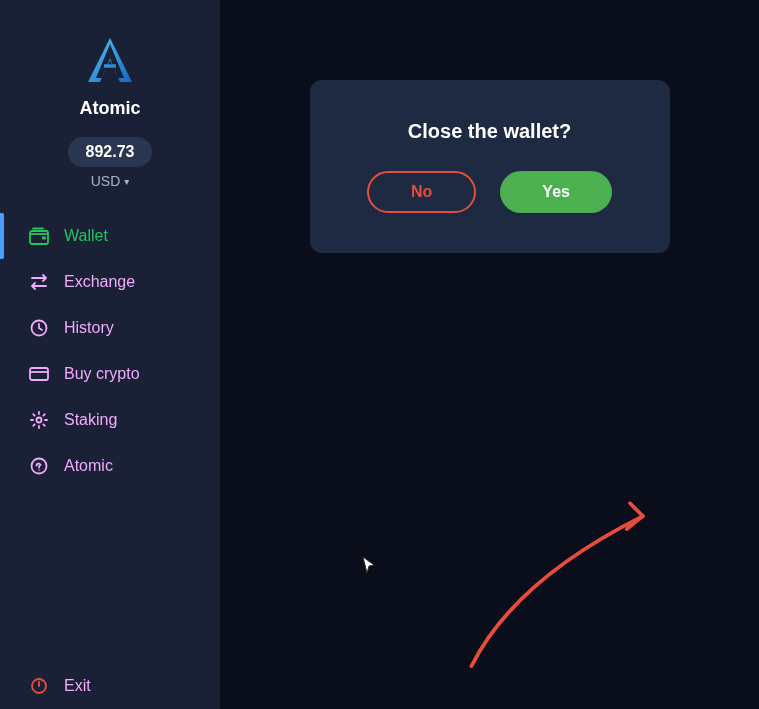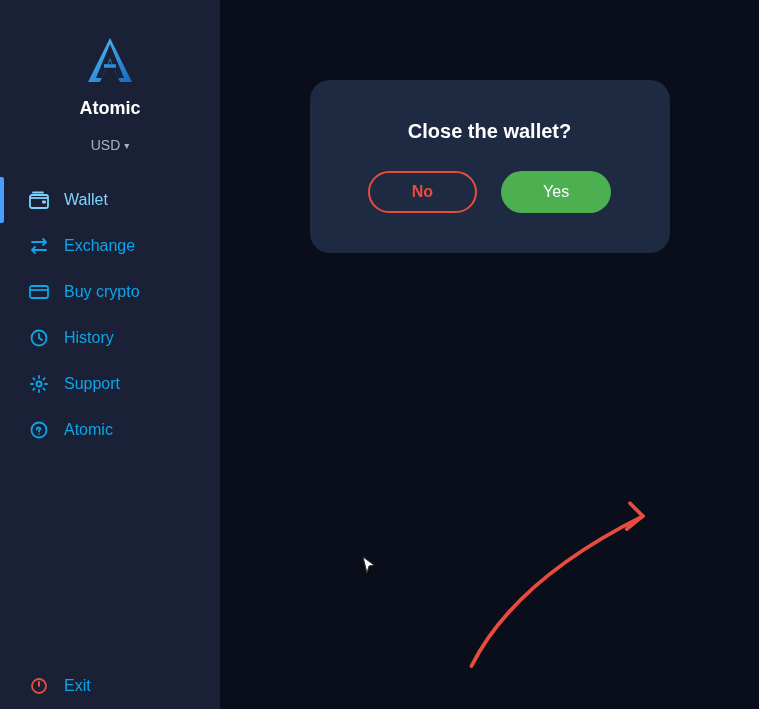--- a/index.html
+++ b/index.html
@@ -72,29 +72,29 @@
       width: 100%;
       display: flex;
       flex-direction: column;
     }
 
     .nav-item {
       display: flex;
       align-items: center;
       gap: 14px;
       padding: 14px 28px;
-      color: #0ea5e9;
+      color: #f0abfc;
       cursor: pointer;
       font-size: 16px;
       position: relative;
       transition: color 0.2s;
     }
 
     .nav-item.active {
-      color: #7dd3fc;
+      color: #22c55e;
     }
 
     .nav-item.active::before {
       content: '';
       position: absolute;
       left: 0;
       top: 0;
       bottom: 0;
       width: 4px;
       background: #4a9eff;
@@ -138,21 +138,21 @@
       position: absolute;
       top: 0; left: 0; right: 0; bottom: 0;
       display: flex;
       align-items: flex-start;
       justify-content: center;
       padding-top: 80px;
     }
 
     .dialog {
       background: #1e2a42;
-      border-radius: 20px;
+      border-radius: 12px;
       padding: 40px 50px;
       width: 360px;
       display: flex;
       flex-direction: column;
       align-items: center;
       gap: 28px;
     }
 
     .dialog-title {
       color: #fff;
@@ -179,21 +179,21 @@
       cursor: pointer;
     }
 
     .btn-yes {
       background: #4caf50;
       border: none;
       color: #fff;
       border-radius: 24px;
       padding: 10px 42px;
       font-size: 16px;
-      font-weight: 400;
+      font-weight: 700;
       cursor: pointer;
     }
 
     
     .arrow-annotation {
       position: absolute;
       bottom: 60px;
       left: 280px;
       width: 280px;
       height: 200px;
@@ -225,20 +225,21 @@
 
       <path d="M30 8 L52 52 L40 52 L30 30 L20 52 L8 52 Z" fill="url(#logoGrad)" stroke="none"></path>
       <path d="M22 38 L38 38" stroke="#1a2035" stroke-width="4"></path>
 
       <path d="M30 14 L44 48 L38 48 L30 28 L22 48 L16 48 Z" fill="#1a2035"></path>
       <path d="M24 36 L36 36" stroke="url(#logoGrad)" stroke-width="3.5"></path>
     </svg>
     <span class="app-name">Atomic</span>
   </div>
 
+  <div class="balance-badge">892.73</div>
 
   <div class="currency-selector">
     <span>USD</span>
     <span class="chevron">▾</span>
   </div>
 
   <div class="nav-items">
     <div class="nav-item active">
       <span class="nav-icon">
         <svg width="20" height="18" viewBox="0 0 20 18" fill="none">
@@ -256,47 +257,47 @@
         <svg width="20" height="16" viewBox="0 0 20 16" fill="none">
             <path d="M3 4h14M14 1l3 3-3 3" stroke="currentColor" stroke-width="1.8" stroke-linecap="round" stroke-linejoin="round"></path>
             <path d="M17 12H3M6 9l-3 3 3 3" stroke="currentColor" stroke-width="1.8" stroke-linecap="round" stroke-linejoin="round"></path>
           </svg>
       </span>
       <span>Exchange</span>
     </div>
 
     <div class="nav-item">
       <span class="nav-icon">
+        <svg width="18" height="18" viewBox="0 0 18 18" fill="none">
+            <circle cx="9" cy="9" r="7.5" stroke="currentColor" stroke-width="1.8"></circle>
+            <path d="M9 5v4l3 2" stroke="currentColor" stroke-width="1.8" stroke-linecap="round"></path>
+          </svg>
+      </span>
+      <span>History</span>
+    </div>
+
+    <div class="nav-item">
+      <span class="nav-icon">
         <svg width="20" height="16" viewBox="0 0 20 16" fill="none">
             <rect x="1" y="2" width="18" height="12" rx="2" stroke="currentColor" stroke-width="1.8"></rect>
             <path d="M1 6h18" stroke="currentColor" stroke-width="1.8"></path>
           </svg>
       </span>
       <span>Buy crypto</span>
     </div>
 
-    <div class="nav-item">
-      <span class="nav-icon">
-        <svg width="18" height="18" viewBox="0 0 18 18" fill="none">
-            <circle cx="9" cy="9" r="7.5" stroke="currentColor" stroke-width="1.8"></circle>
-            <path d="M9 5v4l3 2" stroke="currentColor" stroke-width="1.8" stroke-linecap="round"></path>
-          </svg>
-      </span>
-      <span>History</span>
-    </div>
-
 
     <div class="nav-item">
       <span class="nav-icon">
         <svg width="18" height="18" viewBox="0 0 18 18" fill="none">
             <circle cx="9" cy="9" r="2.5" stroke="currentColor" stroke-width="1.8"></circle>
             <path d="M9 1v2M9 15v2M1 9h2M15 9h2M3.22 3.22l1.41 1.41M13.37 13.37l1.41 1.41M3.22 14.78l1.41-1.41M13.37 4.63l1.41-1.41" stroke="currentColor" stroke-width="1.8" stroke-linecap="round"></path>
           </svg>
       </span>
-      <span>Support</span>
+      <span>Staking</span>
     </div>
 
     <div class="nav-item">
       <span class="nav-icon">
         <svg width="18" height="18" viewBox="0 0 18 18" fill="none">
             <circle cx="9" cy="9" r="7.5" stroke="currentColor" stroke-width="1.8"></circle>
             <path d="M9 10.5V10c0-1 .75-1.5 1.5-2.25A2.5 2.5 0 009 6.5a2.5 2.5 0 00-2.5 2" stroke="currentColor" stroke-width="1.8" stroke-linecap="round"></path>
             <circle cx="9" cy="13" r="0.8" fill="currentColor"></circle>
           </svg>
       </span>

